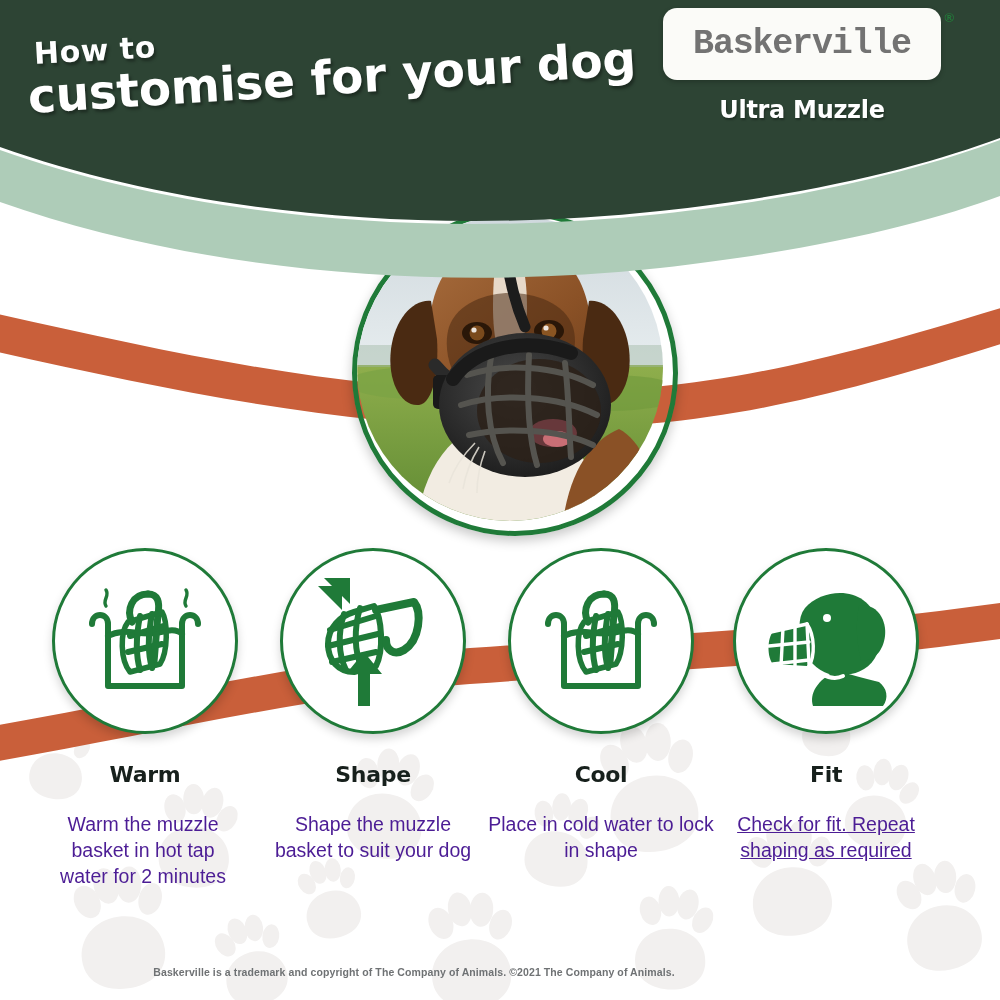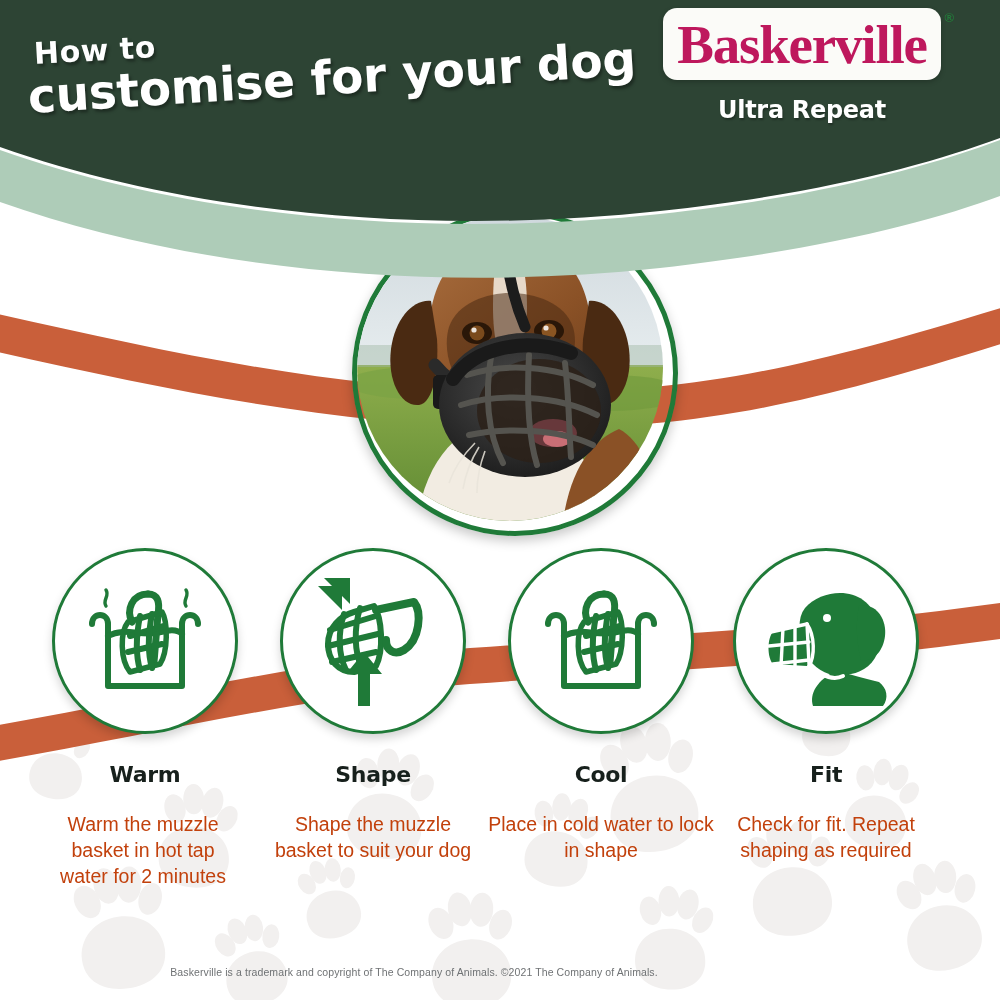--- a/index.html
+++ b/index.html
@@ -45,24 +45,24 @@
   .brand-badge{
     position:absolute;left:663px;top:8px;
     width:278px;height:72px;
     background:#fbfbf8;
     border-radius:14px;
     box-shadow:0 2px 5px rgba(0,0,0,.22);
     display:flex;align-items:center;justify-content:center;
   }
   .brand-word{
     position:relative;
-    font-family:Liberation Serif, serif;
+    font-family:Liberation Mono, monospace;
     font-weight:bold;
-    font-size:55px;
-    color:#be185d;
+    font-size:35px;
+    color:#737373;
     letter-spacing:-1.2px;
   }
   .brand-reg{
     position:absolute;right:-13px;top:2px;
     font-size:13px;font-weight:bold;color:#237b3a;
   }
   .brand-sub{
     position:absolute;left:663px;top:96px;width:278px;
     text-align:center;color:#ffffff;
     font-family:"DejaVu Sans", sans-serif;
@@ -101,39 +101,40 @@
     font-weight:bold;
     font-size:22px;
     color:#17201c;
     letter-spacing:-.3px;
   }
   .step-desc{
     margin-top:24px;
     font-family:"Liberation Sans", sans-serif;
     font-size:19.5px;
     line-height:26px;
-    color:#c2410c;
+    color:#4c1d95;
   }
   .step-1{left:52px;top:548px;}
   .step-2{left:280px;top:548px;}
   .step-3{left:508px;top:548px;}
   .step-4{left:733px;top:548px;}
   .step-1 .step-desc{width:186px;margin-left:-2px;}
   .step-2 .step-desc{width:200px;margin-left:-7px;}
   .step-3 .step-desc{width:232px;margin-left:-23px;}
-  .step-4 .step-desc{width:230px;margin-left:-22px;}
+  .step-4 .step-desc{width:230px;margin-left:-22px;text-decoration:underline;}
 
   
   .footer-note{
     position:absolute;left:0;top:966px;width:828px;
     text-align:center;
     font-family:"Liberation Sans", sans-serif;
     font-size:10.5px;
     color:#6f7274;
     letter-spacing:.1px;
+    font-weight:bold;
   }
 </style>
 </head>
 <body>
 
 <div id="stage">
 
   <svg class="layer" id="paw-layer" viewBox="0 0 1000 1000">
     <defs>
       <g id="paw">
@@ -265,21 +266,21 @@
 
     <div class="header-title">
       <div class="title-line1">How to</div>
       <div class="title-line2">customise for your dog</div>
     </div>
 
     <div class="brand-badge">
       <span class="brand-word">Baskerville</span>
       <span class="brand-reg">®</span>
     </div>
-    <div class="brand-sub">Ultra Repeat</div>
+    <div class="brand-sub">Ultra Muzzle</div>
 
     <div class="step step-1">
       <div class="step-circle">
         <svg width="150" height="150" viewBox="0 0 150 150">
           <g fill="none" stroke="#1f7a38" stroke-width="6" stroke-linecap="round" stroke-linejoin="round">
 
             <path d="M22,58 C22,46 38,46 38,58 L38,120 L112,120 L112,58 C112,46 128,46 128,58"></path>
             <path d="M38,70 C56,60 72,72 92,66 C102,63 108,64 112,68"></path>
 
             <path d="M36,40 C32,34 40,30 36,24" stroke-width="3.4"></path>

